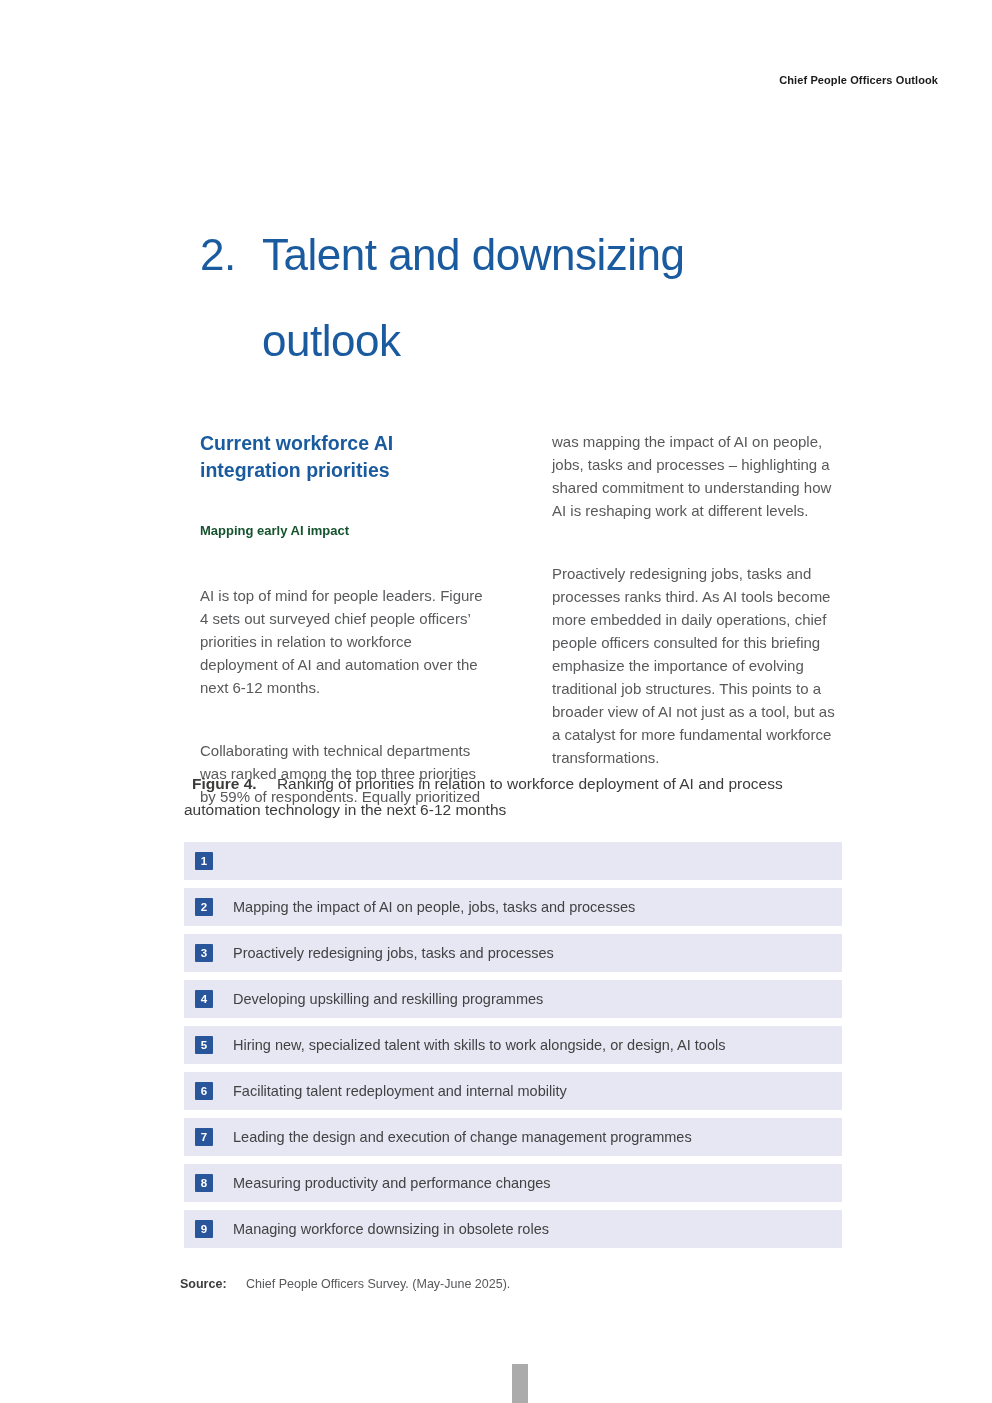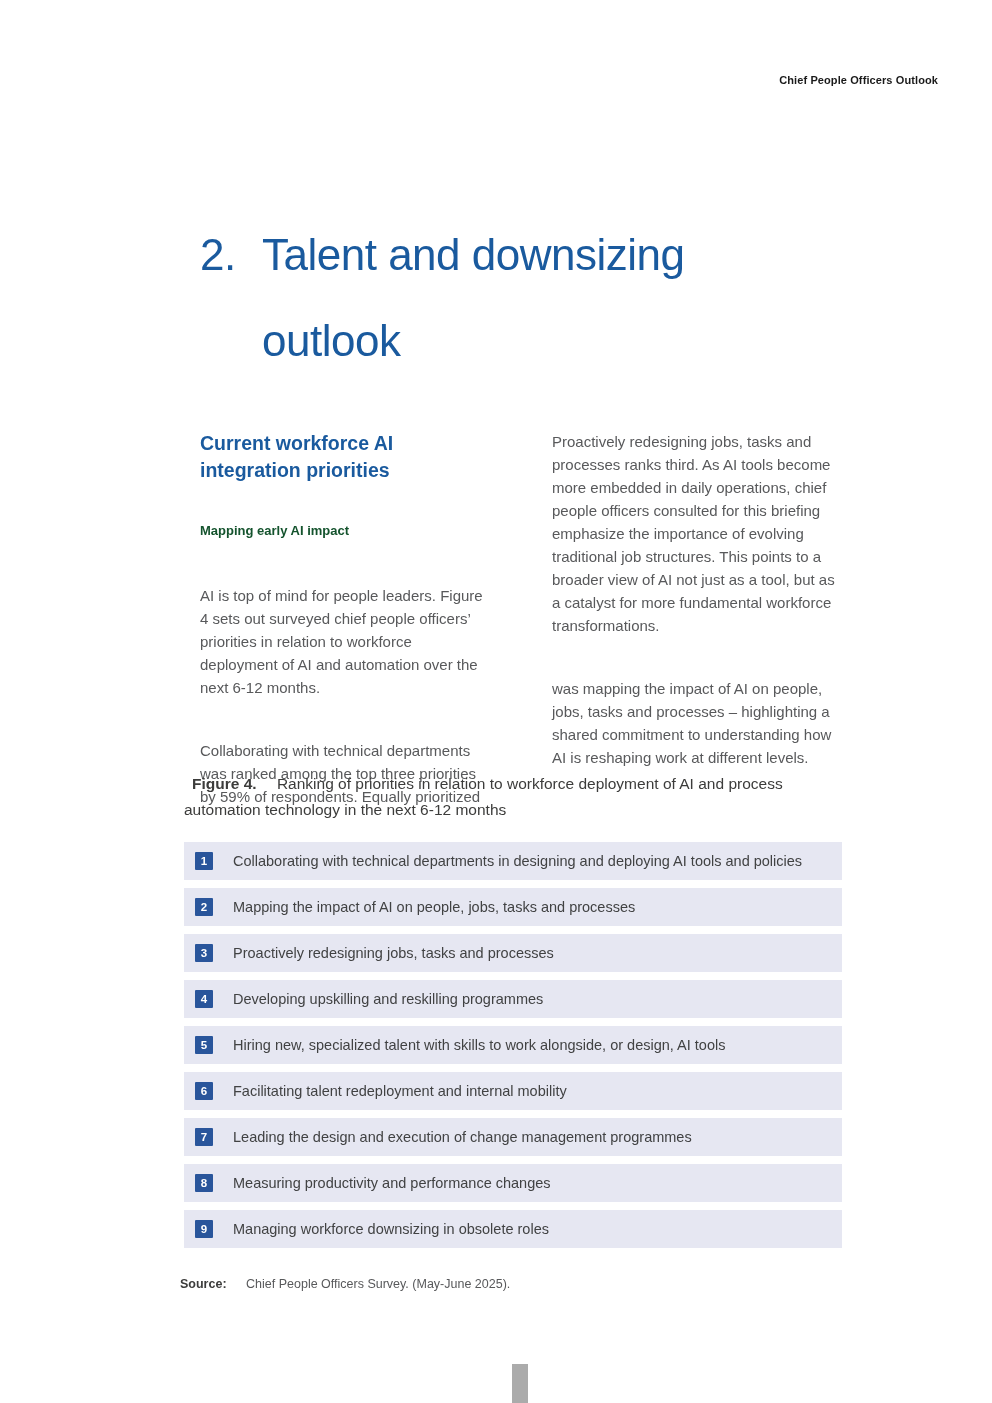--- a/index.html
+++ b/index.html
@@ -111,34 +111,33 @@
   </div>
 
   <div class="columns">
     <div class="col-left">
       <div class="section-heading">Current workforce AI integration priorities</div>
       <div class="sub-heading">Mapping early AI impact</div>
       <p class="body-p">AI is top of mind for people leaders. Figure 4 sets out surveyed chief people officers’ priorities in relation to workforce deployment of AI and automation over the next 6-12 months.</p>
       <p class="body-p">Collaborating with technical departments was ranked among the top three priorities by 59% of respondents. Equally prioritized</p>
     </div>
     <div class="col-right">
+      <p class="body-p">was mapping the impact of AI on people, jobs, tasks and processes – highlighting a shared commitment to understanding how AI is reshaping work at different levels.</p>
       <p class="body-p">Proactively redesigning jobs, tasks and processes ranks third. As AI tools become more embedded in daily operations, chief people officers consulted for this briefing emphasize the importance of evolving traditional job structures. This points to a broader view of AI not just as a tool, but as a catalyst for more fundamental workforce transformations.</p>
-      <p class="body-p">was mapping the impact of AI on people, jobs, tasks and processes – highlighting a shared commitment to understanding how AI is reshaping work at different levels.</p>
     </div>
   </div>
 
   <div class="figure-caption">
     <span class="fig-label">Figure 4.</span>
     <span>Ranking of priorities in relation to workforce deployment of AI and process automation technology in the next 6-12 months</span>
   </div>
 
   <div class="figure-list">
     <div class="figure-row">
       <span class="rank-badge">1</span>
-      <span class="row-label">Collaborating with technical departments in designing and deploying AI tools and policies</span>
     </div>
     <div class="figure-row">
       <span class="rank-badge">2</span>
       <span class="row-label">Mapping the impact of AI on people, jobs, tasks and processes</span>
     </div>
     <div class="figure-row">
       <span class="rank-badge">3</span>
       <span class="row-label">Proactively redesigning jobs, tasks and processes</span>
     </div>
     <div class="figure-row">

